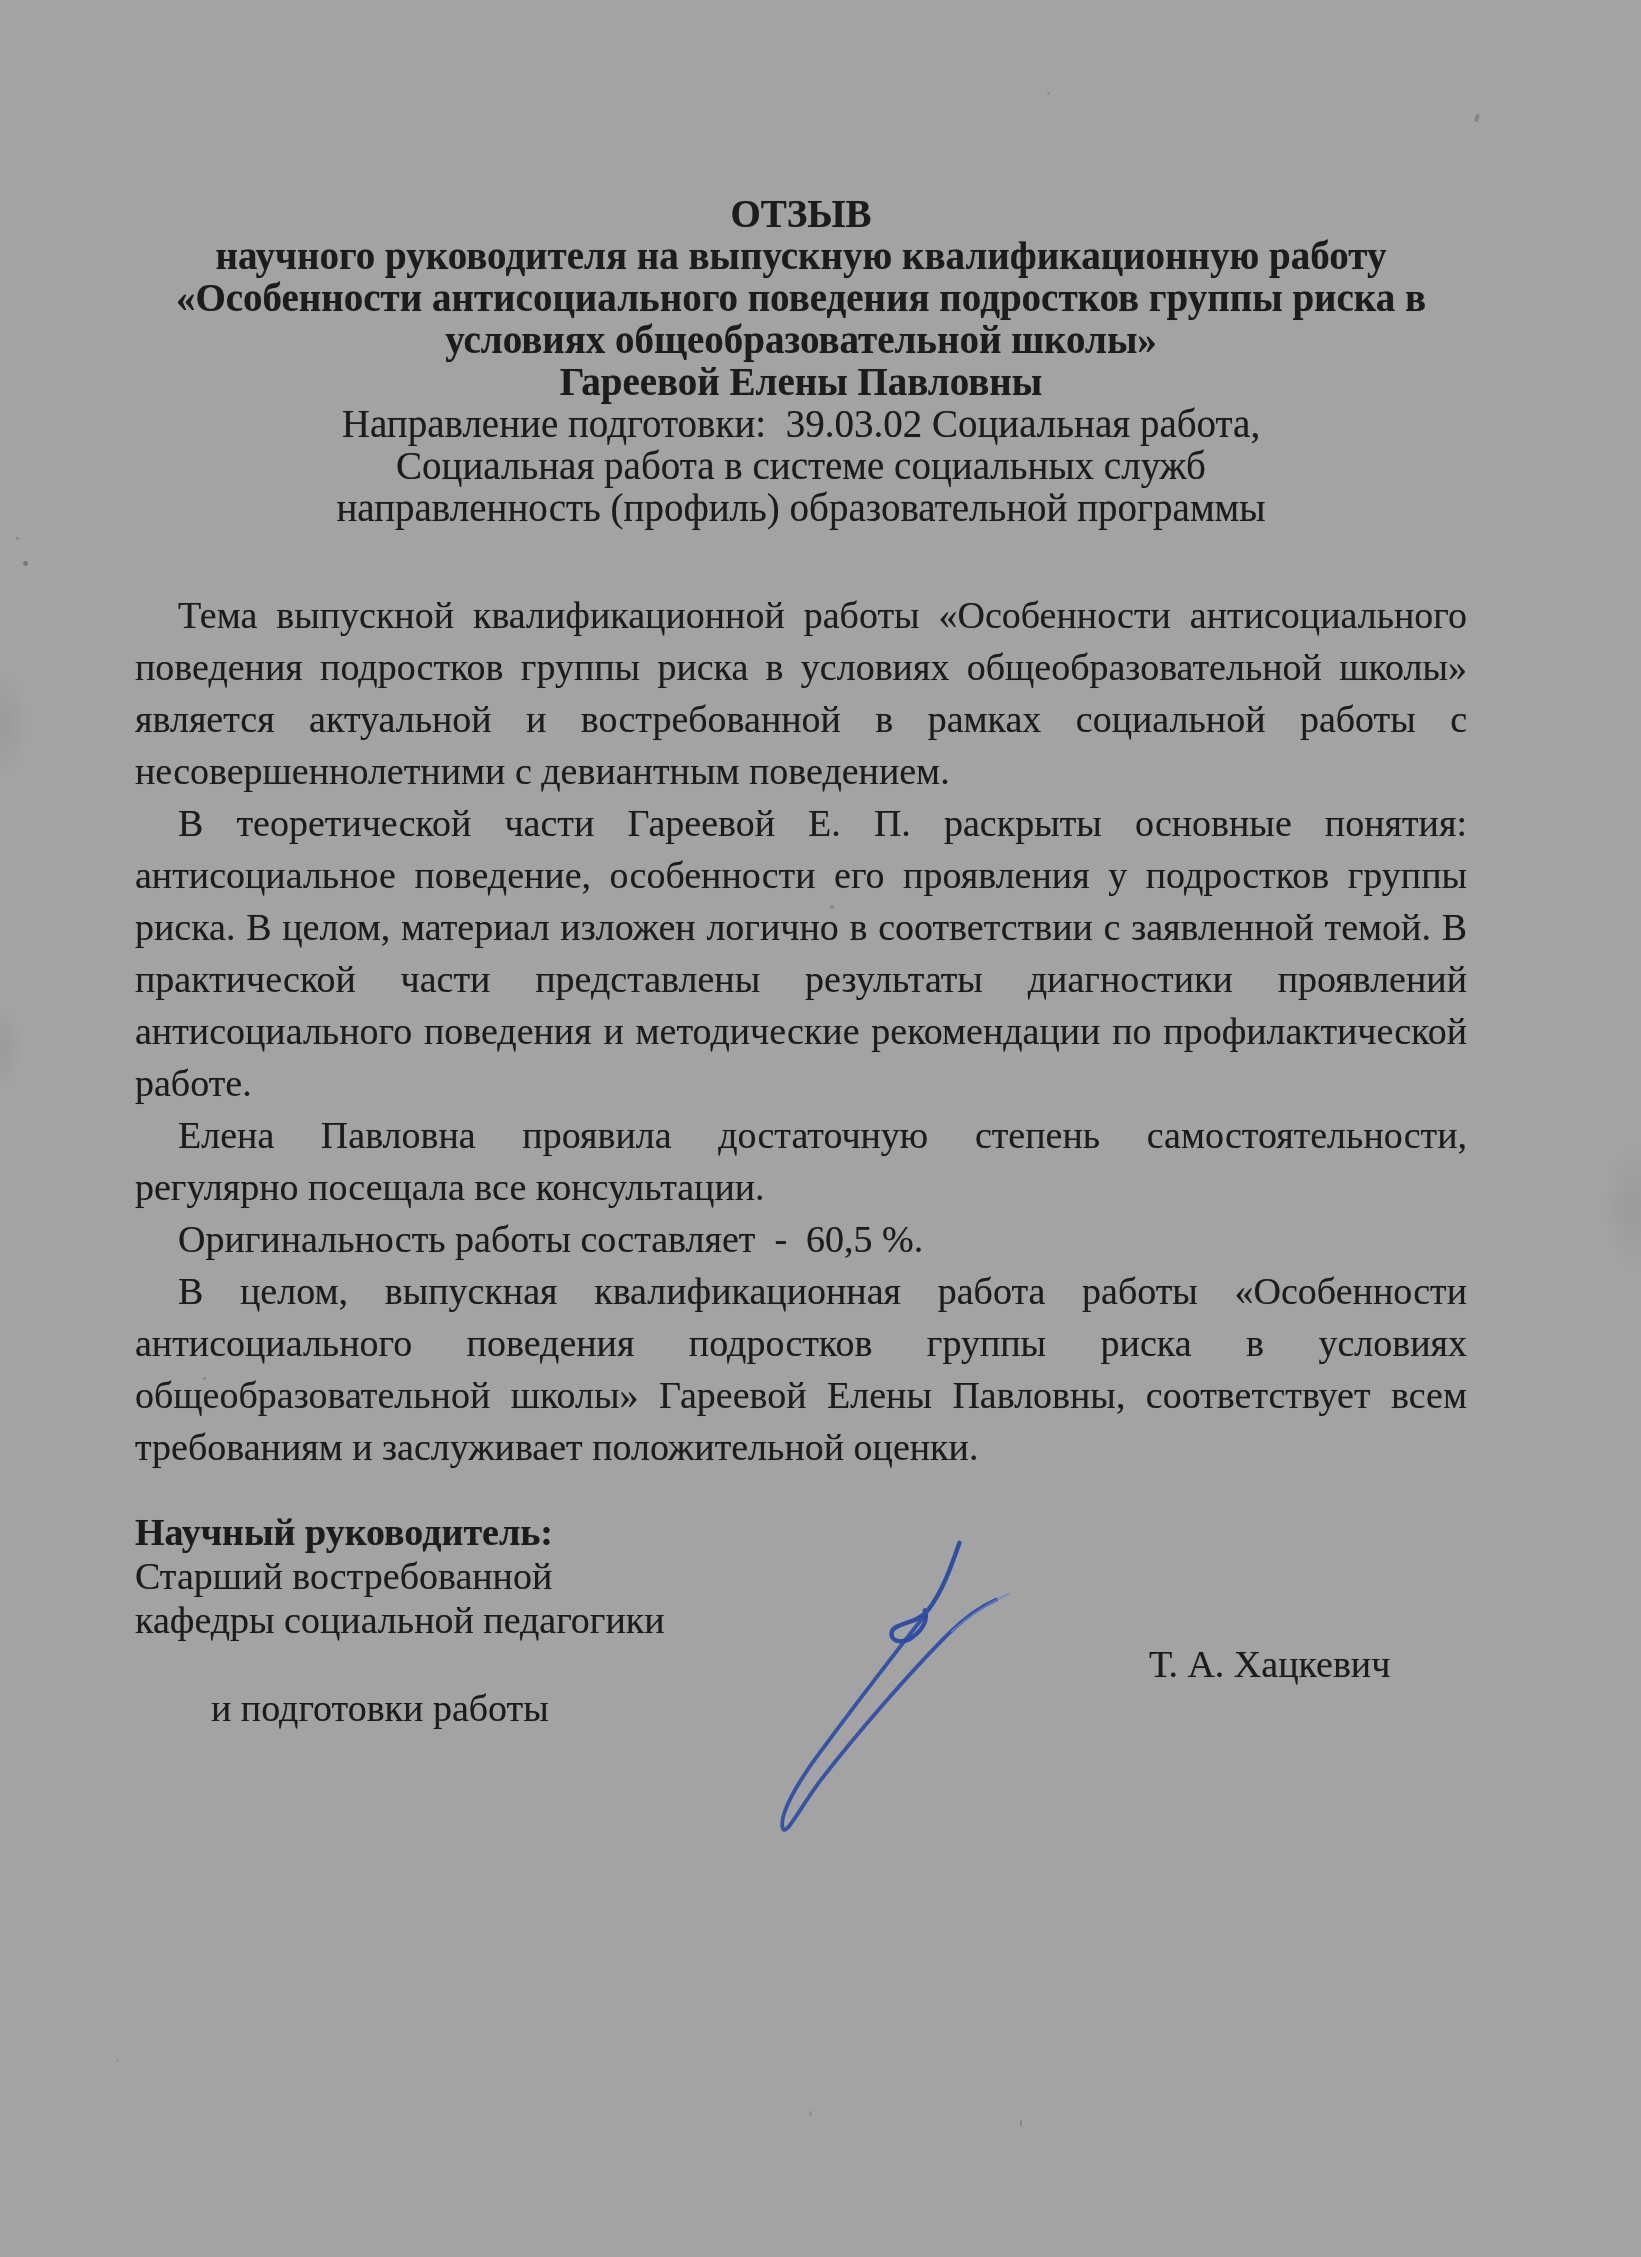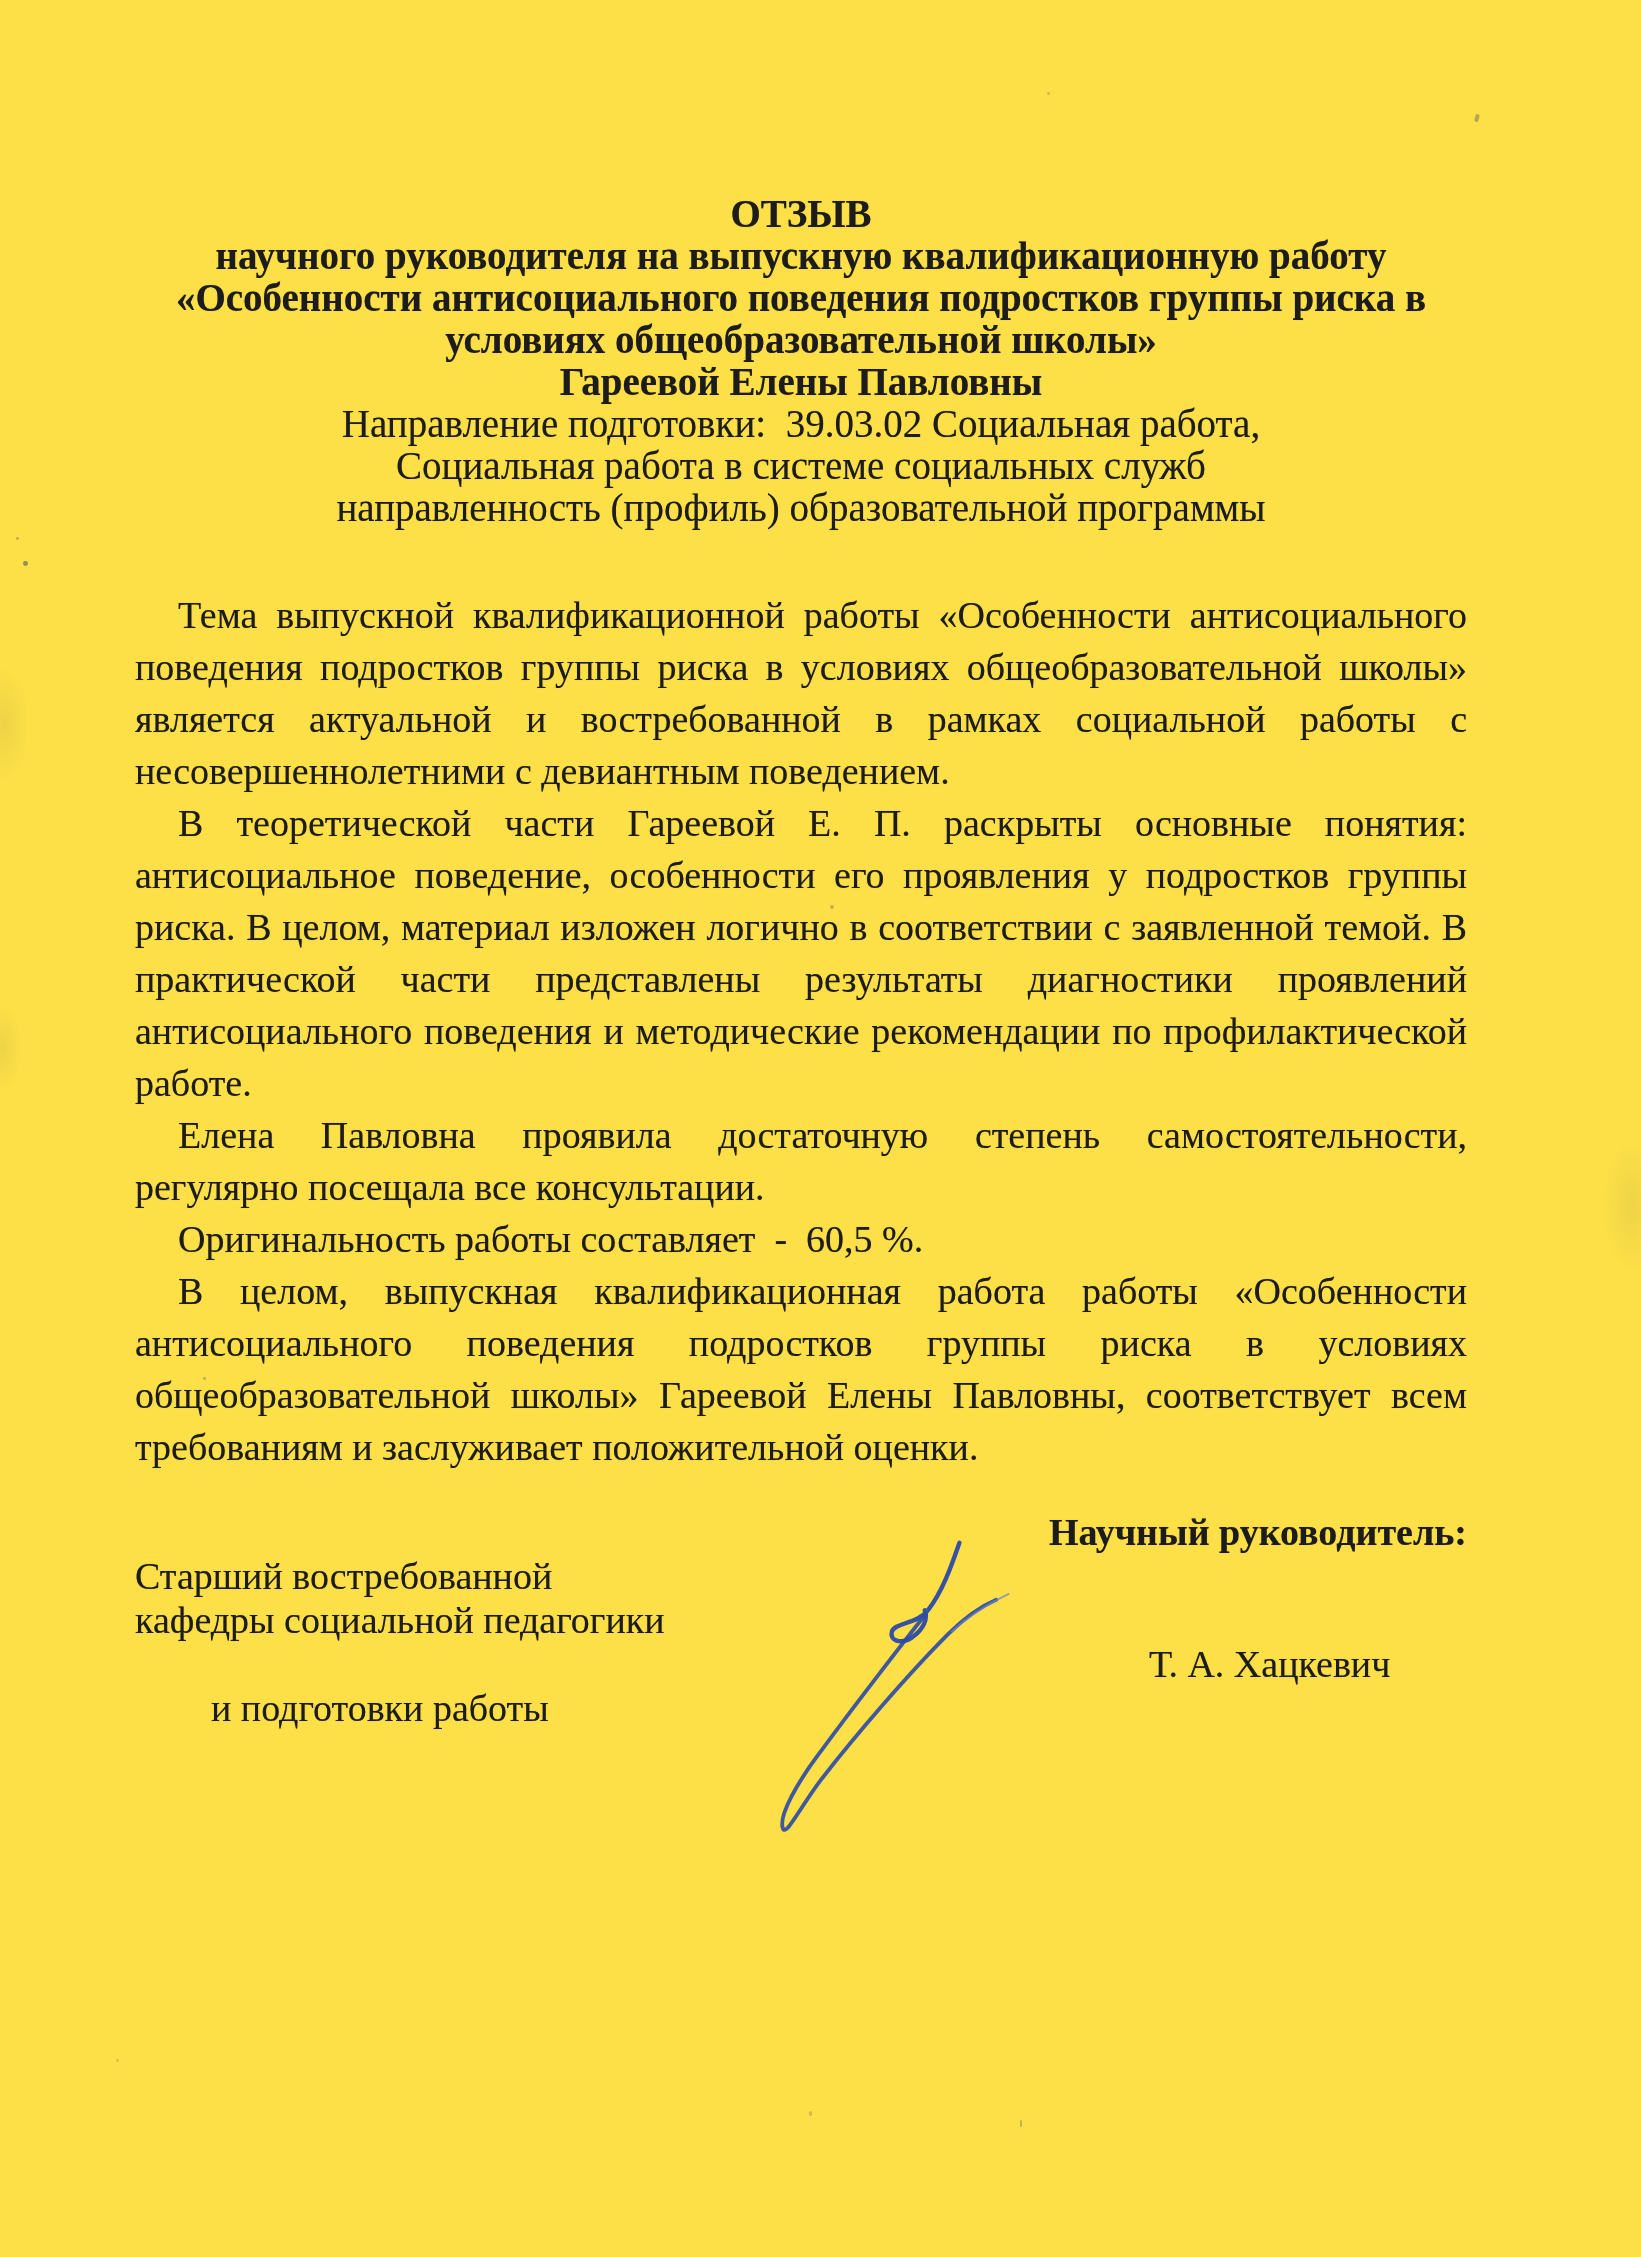--- a/index.html
+++ b/index.html
@@ -1,19 +1,19 @@
 <!DOCTYPE html>
 <html><head>
 <meta charset="utf-8">
 <style>
   html,body{margin:0;padding:0;background:#e8e8e8;}
   .page{
     position:relative;
     width:1641px;height:2257px;
-    background:#fde047;
+    background:#a3a3a3;
     font-family:"Liberation Serif","DejaVu Serif",serif;
     color:#1c1c1c;
     overflow:hidden;
   }
   .content{
     position:absolute;left:135px;top:0;width:1332px;
     text-shadow:0 0 0.7px rgba(25,25,25,.45);
   }
   
   .header{padding-top:193px;}
@@ -27,21 +27,21 @@
   .bl{
     font-size:38px;line-height:52px;
     text-align:justify;text-align-last:justify;
     white-space:pre-wrap;
   }
   .bl.last{text-align:left;text-align-last:auto;}
   .ind{text-indent:43px;}
   
   .sig{margin-top:37px;}
   .sl{font-size:38px;line-height:44px;white-space:pre-wrap;}
-  .sl.bold{font-weight:bold;text-align:right;}
+  .sl.bold{font-weight:bold;}
   .name-row{position:relative;}
   .signer{position:absolute;left:1014px;top:0;white-space:nowrap;text-align:center;}
   
   .signature-svg{position:absolute;left:724px;top:1526px;width:386px;height:406px;}
   
   .speck{position:absolute;background:#5f5f5f;border-radius:50%;}
   .smudge{position:absolute;border-radius:50%;
     background:radial-gradient(closest-side,rgba(60,60,60,.08),rgba(60,60,60,0));}
 </style>
 </head>

